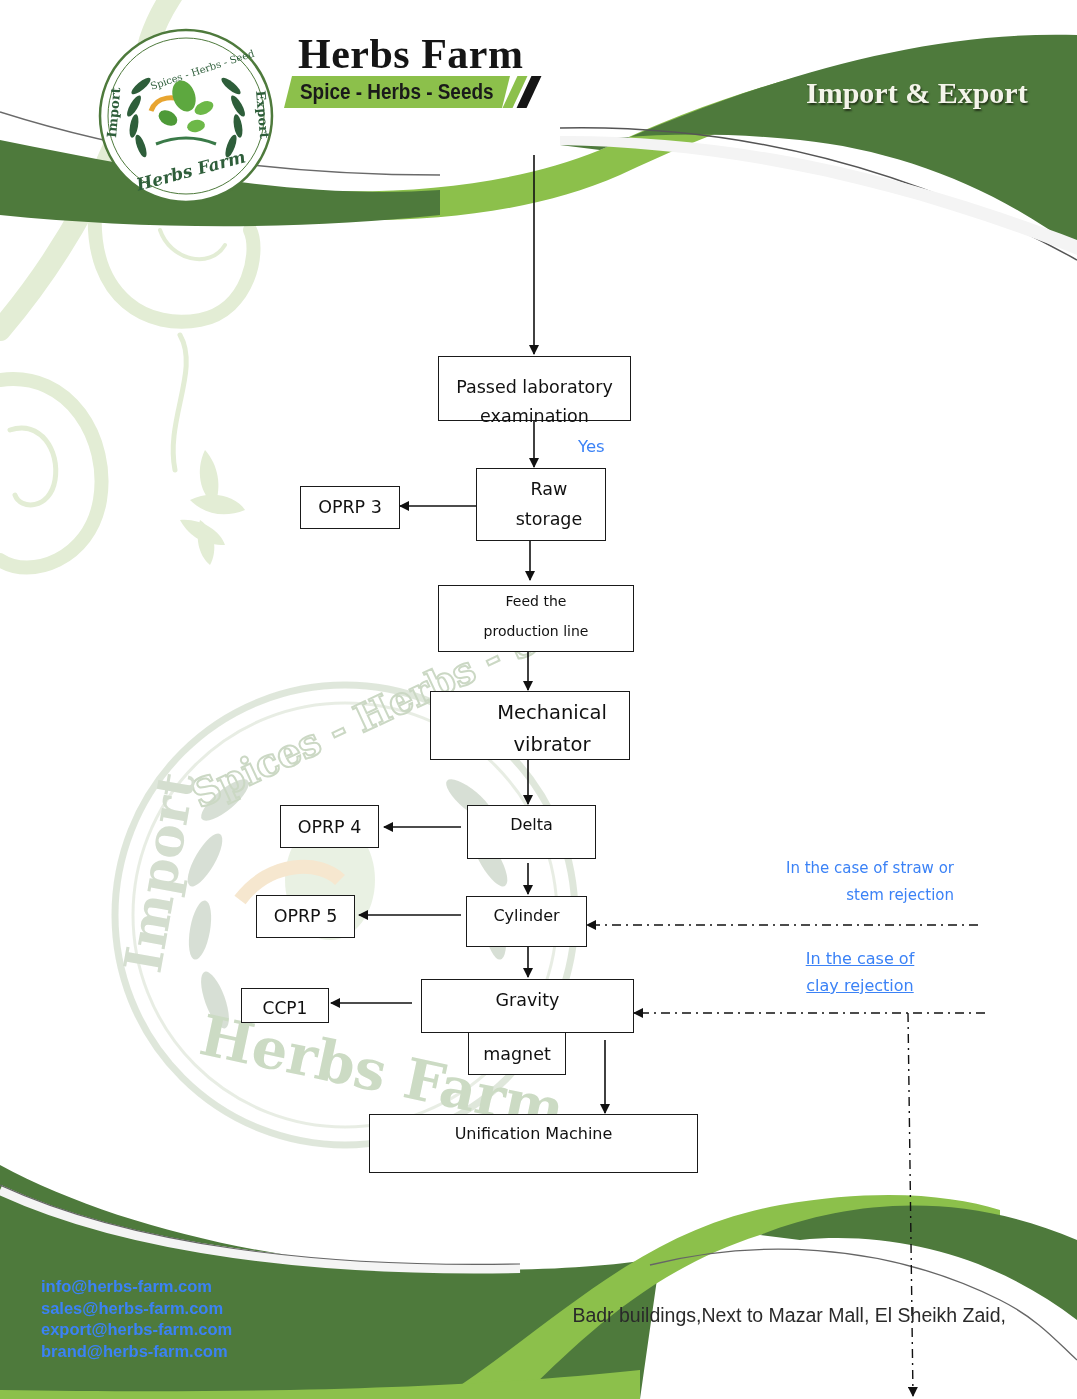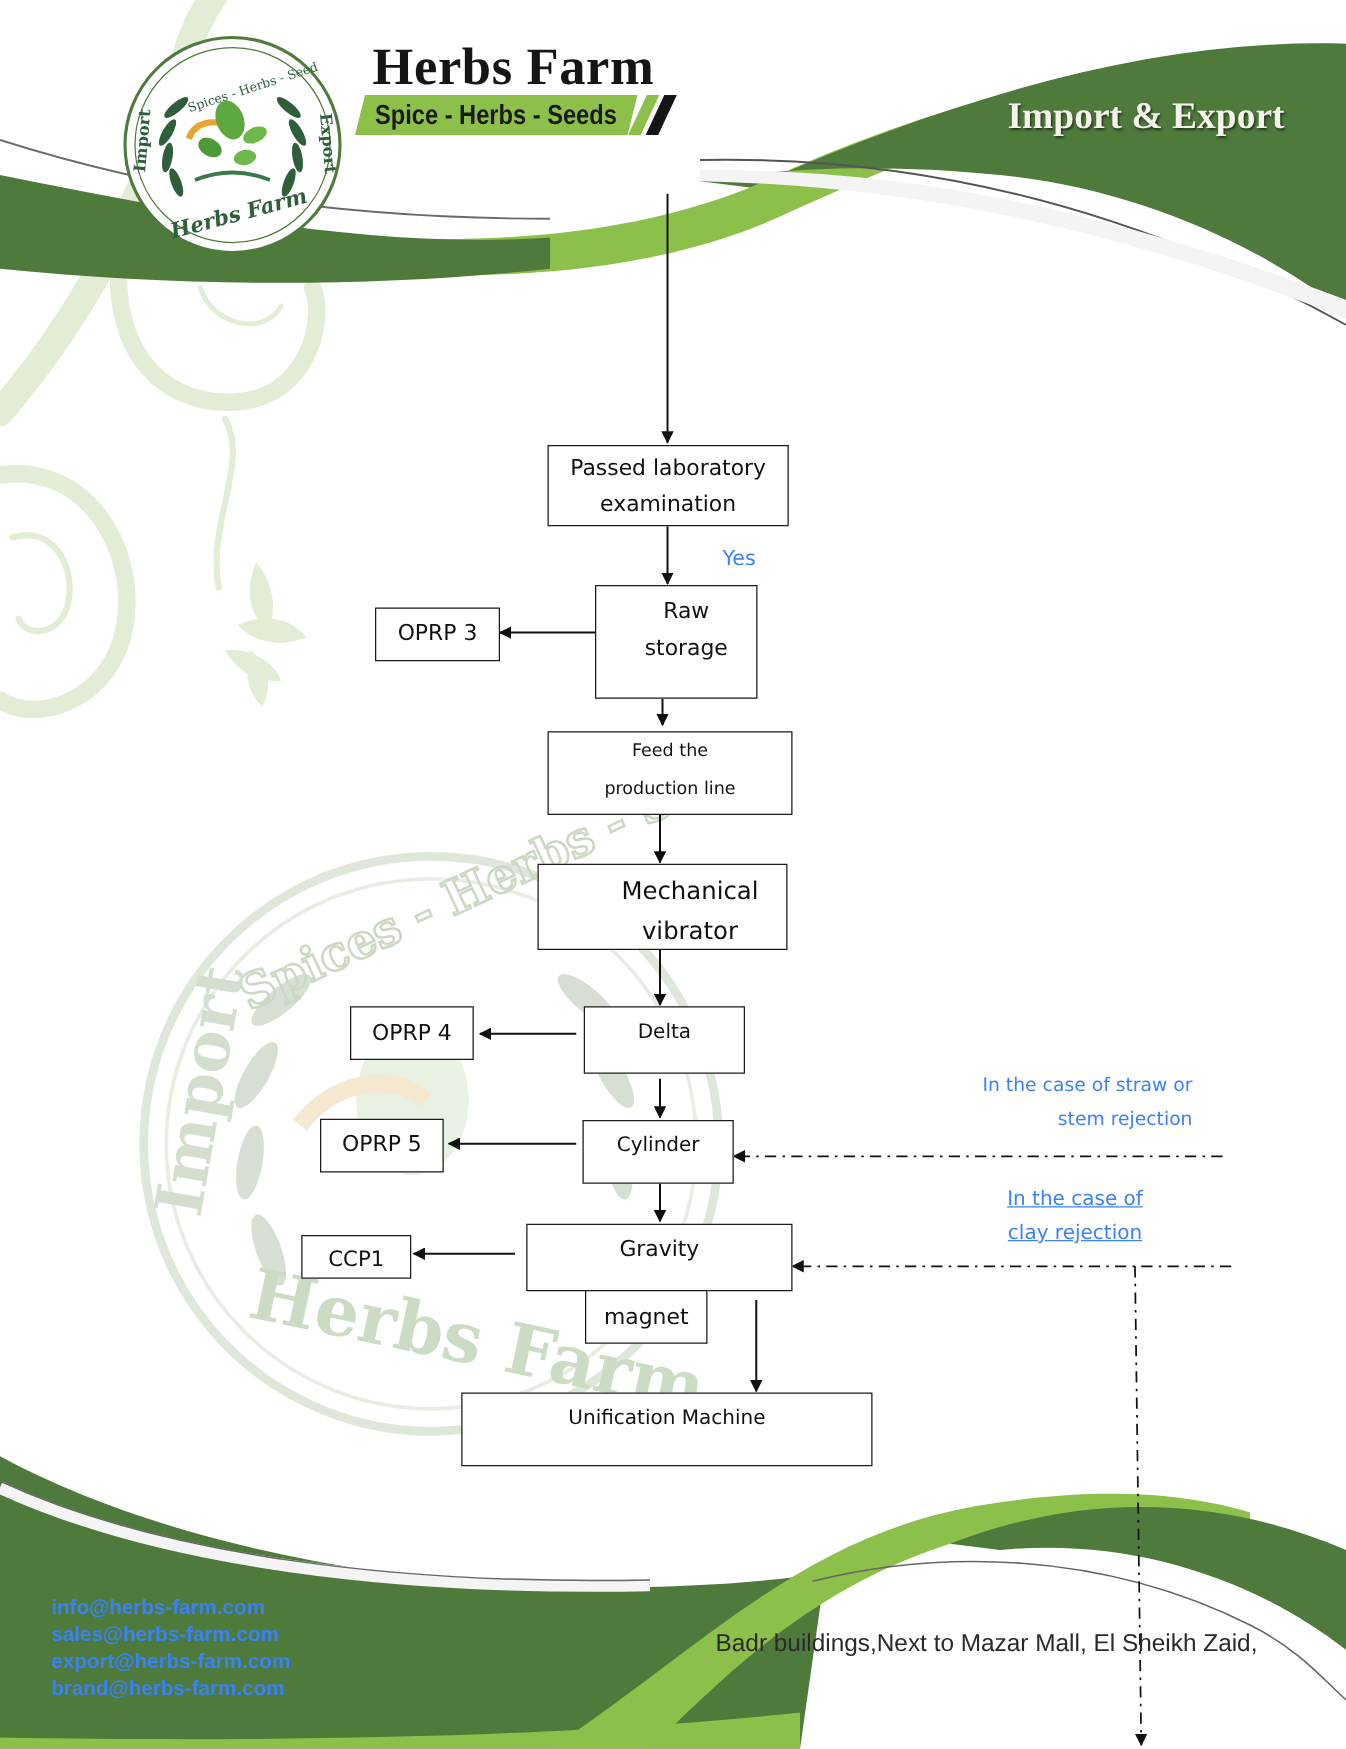--- a/index.html
+++ b/index.html
@@ -123,27 +123,27 @@
     <line x1="412" y1="1003" x2="331" y2="1003" marker-end="url(#ah)"></line>
     <line x1="605" y1="1040" x2="605" y2="1113" marker-end="url(#ah)"></line>
   </g>
   <g stroke="#111" stroke-width="1.4" fill="none" stroke-dasharray="9,5,2,5">
     <line x1="978" y1="925" x2="587" y2="925" marker-end="url(#ah)"></line>
     <line x1="985" y1="1013" x2="634" y2="1013" marker-end="url(#ah)"></line>
     <line x1="908" y1="1013" x2="913" y2="1396" marker-end="url(#ah)"></line>
   </g>
 </svg>
 
-<div class="box" style="left:438px;top:356px;width:193px;height:65px;font-size:17.5px;line-height:29px;padding-top:4px;">
+<div class="box" style="left:438px;top:356px;width:193px;height:65px;font-size:17.5px;line-height:29px;padding-top:16px;">
   <span>Passed laboratory</span>
   <span>examination</span>
 </div>
 <div class="lbl" style="left:578px;top:437px;font-size:16.5px;">Yes</div>
 
-<div class="box" style="left:476px;top:468px;width:130px;height:91px;font-size:17.5px;line-height:30px;padding-top:5px;padding-left:16px;">
+<div class="box" style="left:476px;top:468px;width:130px;height:73px;font-size:17.5px;line-height:30px;padding-top:5px;padding-left:16px;">
   <span>Raw</span>
   <span>storage</span>
 </div>
 <div class="box" style="left:300px;top:486px;width:100px;height:43px;font-size:17.5px;line-height:40px;">OPRP 3</div>
 
 <div class="box" style="left:438px;top:585px;width:196px;height:67px;font-size:14px;line-height:30px;padding-top:0;overflow:hidden;">
   <span>Feed the</span>
   <span>production line</span>
 </div>
 

